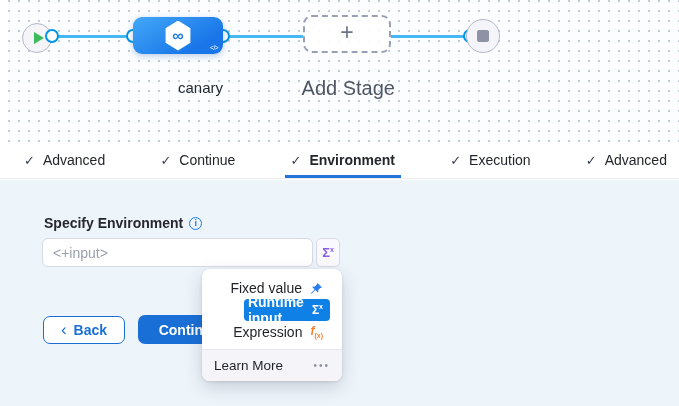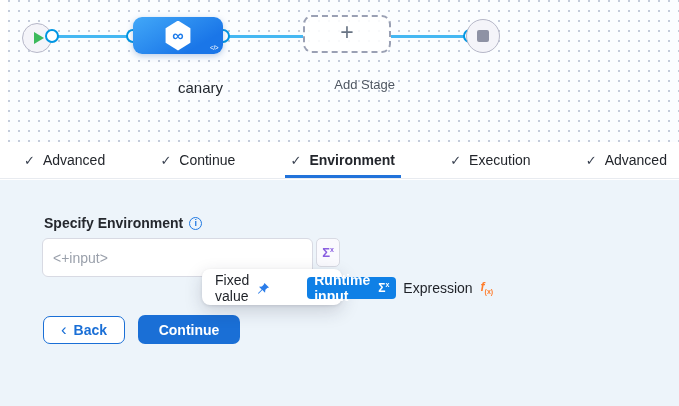--- a/index.html
+++ b/index.html
@@ -33,40 +33,40 @@
   .add-stage { position:absolute; left:303px; top:15px; width:88px; height:38px; border-radius:9px;
                border:2px dashed #9aa0b4; background:rgba(255,255,255,.88);
                display:flex; align-items:center; justify-content:center; }
   .plus { color:#697484; font-size:23px; font-weight:300; line-height:1; margin-top:-3px; }
   .stop-node { position:absolute; left:466px; top:19px; width:34px; height:34px; border-radius:50%;
                background:#f4f4f9; border:1.5px solid #b6b7c8;
                display:flex; align-items:center; justify-content:center; }
   .stop-square { width:12px; height:12px; background:#8e92a4; border-radius:2px; }
   .node-label { position:absolute; text-align:right; }
   .stage-label { left:133px; top:79px; width:90px; font-size:15px; color:#252a31; }
-  .add-stage-label { left:299px; top:77px; width:96px; font-size:13px; color:#4e5662; }
+  .add-stage-label { left:299px; top:77px; width:96px; font-size:20px; color:#4e5662; }
 
   
   .tabbar { position:absolute; left:0; top:142px; right:0; height:37px; background:#fff;
             border-bottom:1px solid #e8ebf0; display:flex; align-items:stretch;
             justify-content:space-between; padding:0 10px 0 22px; }
   .tab { display:flex; align-items:center; gap:8px; font-size:14px; color:#23262c;
          position:relative; padding:0 2px; cursor:pointer; white-space:nowrap; }
   .tab .check { color:#394150; font-size:13px; font-weight:bold; }
   .tab.active { font-weight:700; }
   .tab.active::after { content:''; position:absolute; left:-4px; right:-4px; bottom:0;
                        height:3px; background:#2273da; }
 
   
   .content { position:absolute; left:0; top:180px; right:0; bottom:0; background:#edf4fa; }
   .field-label { position:absolute; left:44px; top:35px; display:flex; align-items:center; gap:6px;
                  font-size:14px; font-weight:700; color:#25282e; }
   .info { width:13px; height:13px; border:1.4px solid #2079e2; border-radius:50%; color:#2079e2;
           font-size:9px; font-weight:700; display:flex; align-items:center; justify-content:center; }
-  .env-input { position:absolute; left:42px; top:58px; width:271px; height:39px;
+  .env-input { position:absolute; left:42px; top:58px; width:271px; height:29px;
                border:1px solid #d8dae3; border-radius:6px; background:#fff;
                padding:0 10px; font-size:14px; color:#9aa0ab; outline:none;
                font-family:"Liberation Sans","DejaVu Sans",sans-serif; }
   .sigma-btn { position:absolute; left:316px; top:58px; width:24px; height:29px;
                border:1px solid #d8dae3; border-radius:5px; background:#fafafe; color:#8a5fe0;
                display:flex; align-items:center; justify-content:center;
                font-size:13px; font-weight:700; cursor:pointer; }
   .sigma-btn sup, .sigma-sup { font-size:7px; vertical-align:super; }
 
   .back-btn { position:absolute; left:43px; top:136px; width:82px; height:28px;
@@ -78,21 +78,21 @@
   .continue-btn { position:absolute; left:138px; top:135px; width:102px; height:29px;
                   background:#1a6fd6; border:none; border-radius:7px; color:#fff; font-weight:700;
                   font-size:14px; display:flex; align-items:center; justify-content:center;
                   z-index:1; cursor:pointer;
                   font-family:"Liberation Sans","DejaVu Sans",sans-serif; }
 
   
   .menu { position:absolute; left:202px; top:89px; width:140px; z-index:5; background:#fff;
           border-radius:8px;
           box-shadow:0 6px 18px rgba(40,41,61,.18), 0 1px 3px rgba(40,41,61,.12); }
-  .menu-items { padding:8px 6px 6px; display:flex; }
+  .menu-items { padding:8px 12px 6px; display:flex; flex-direction:column; }
   .menu-item { display:flex; align-items:center; justify-content:flex-end; gap:8px;
                padding:0 7px; height:22px; font-size:14px; color:#1e2127; border-radius:4px;
                cursor:pointer; }
   .menu-item.selected { background:#0f80e6; color:#fff; font-weight:600;margin-left:30px; }
   .pin-icon svg { display:block; }
   .sigma-white { color:#fff; font-size:12px; font-weight:700; }
   .fx-icon { color:#ff7c2b; font-size:12px; font-style:italic; font-weight:700; }
   .fx-icon sub { font-size:7px; font-style:normal; }
   .menu-footer { background:#f5f5f9; border-top:1px solid #e7e7ee; border-radius:0 0 8px 8px;
                  display:flex; align-items:center; justify-content:space-between;
@@ -197,16 +197,20 @@
         </div>
         <div class="menu-item selected">
           <span>Runtime input</span>
           <span class="sigma-white"><span>Σ</span><sup class="sigma-sup">x</sup></span>
         </div>
         <div class="menu-item">
           <span>Expression</span>
           <span class="fx-icon"><span>f</span><sub>(x)</sub></span>
         </div>
       </div>
+      <div class="menu-footer">
+        <span class="learn-more">Learn More</span>
+        <span class="dots">•••</span>
+      </div>
     </div>
 
   </div>
 </div>
 
 </body></html>

